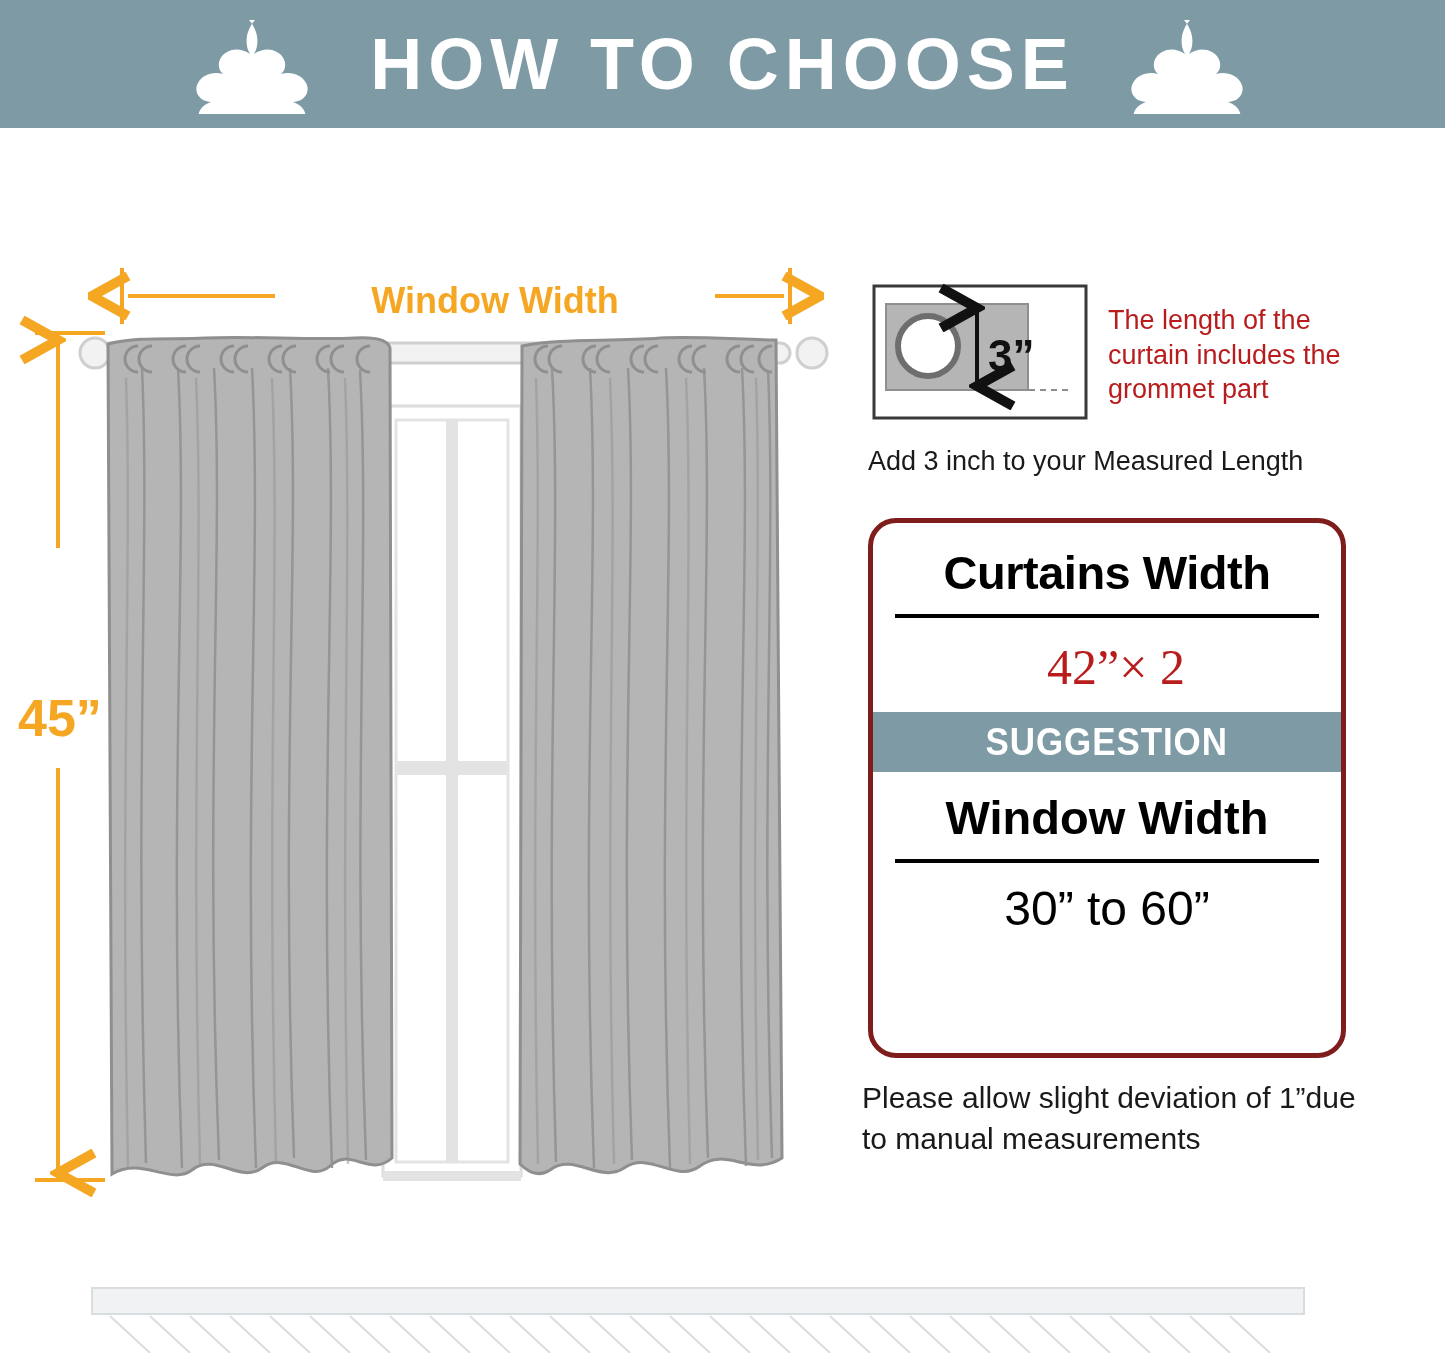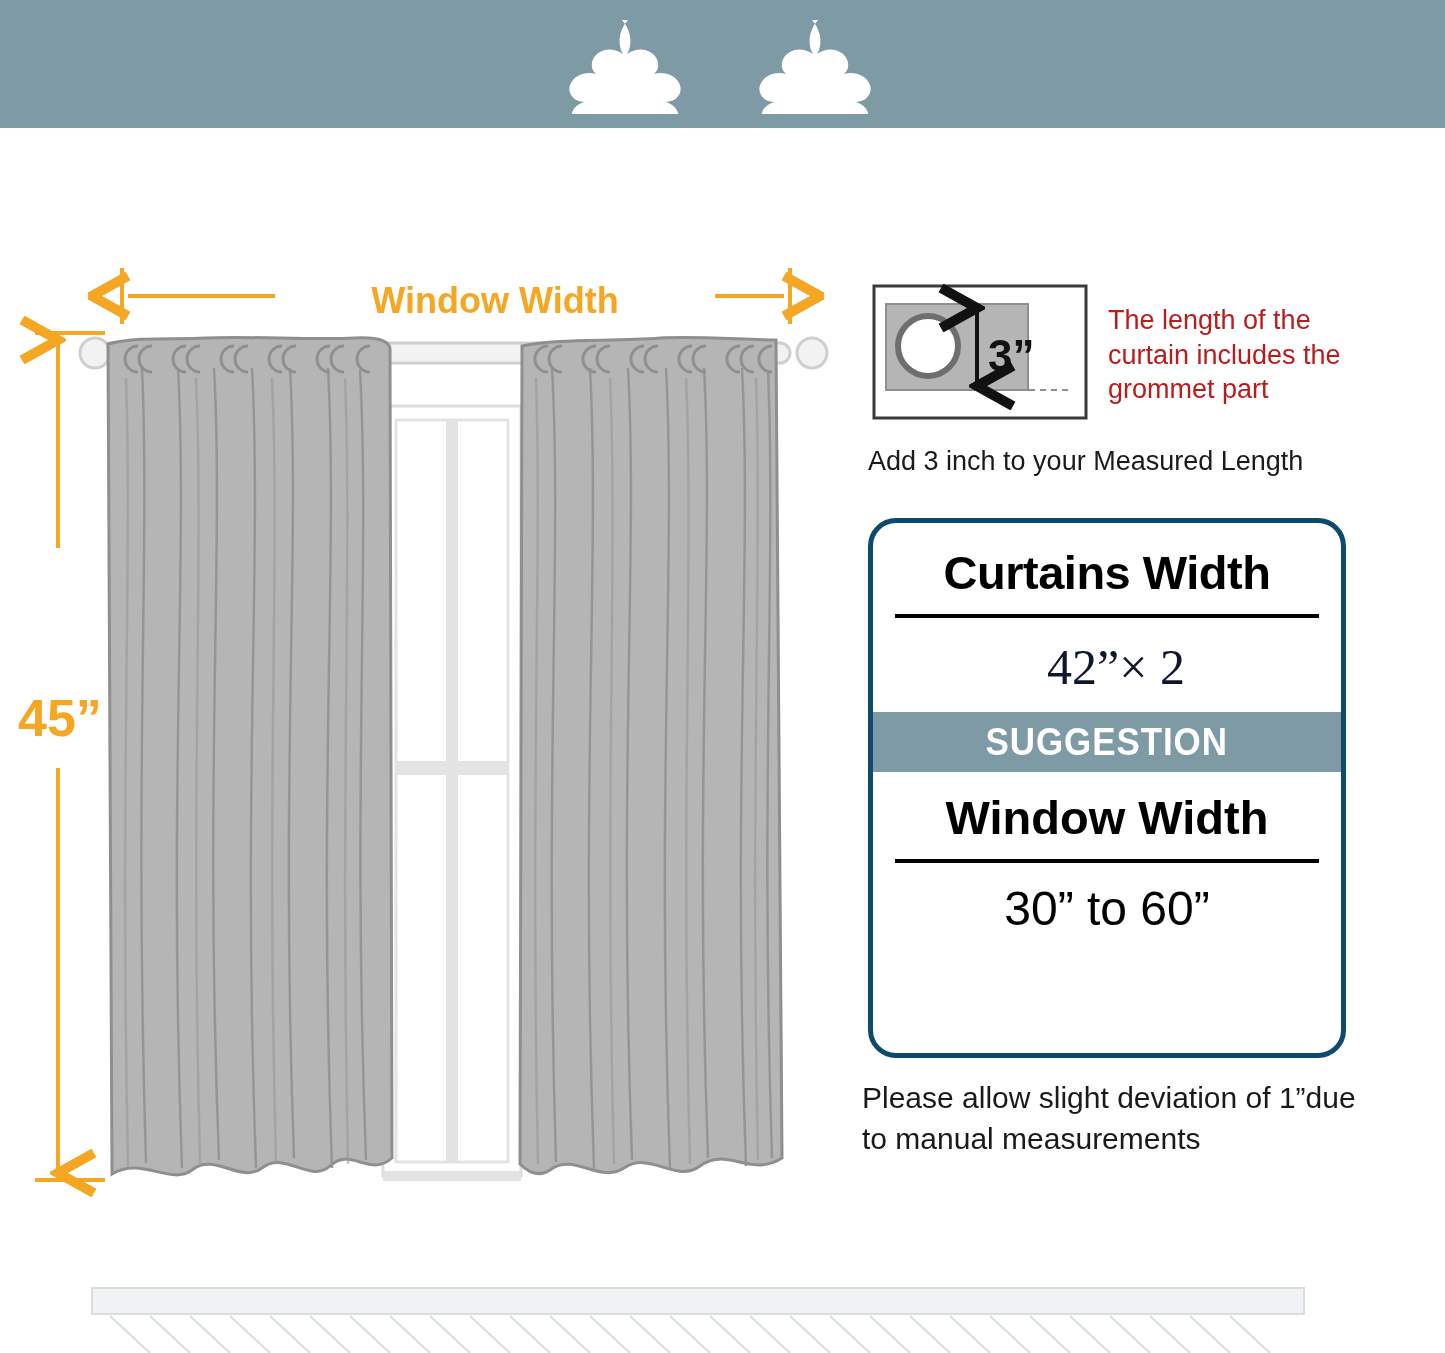--- a/index.html
+++ b/index.html
@@ -96,21 +96,21 @@
     font-weight: bold;
     color: #111;
   }
 
   .info-card {
     position: absolute;
     left: 868px;
     top: 390px;
     width: 478px;
     height: 540px;
-    border: 5px solid #0c4a6e;
+    border: 5px solid #7f1d1d;
     border-radius: 28px;
     background: #ffffff;
     box-sizing: border-box;
     overflow: hidden;
   }
   .card-title {
     text-align: center;
     font-size: 47px;
     font-weight: bold;
     color: #000;
@@ -118,21 +118,21 @@
     letter-spacing: -0.5px;
   }
   .card-rule {
     height: 4px;
     background: #000;
     margin: 14px 22px 0 22px;
   }
   .card-value {
     text-align: center;
     font-size: 50px;
-    color: #0f172a;
+    color: #b91c1c;
     margin-top: 20px;
     font-family: "Liberation Serif", serif;
     padding-left: 18px;
   }
   .card-sub {
     text-align: center;
     font-size: 33px;
     color: #000;
     margin-top: 2px;
     font-family: "Liberation Serif", serif;
@@ -196,20 +196,21 @@
 <body>
 
 <div class="header">
   <svg class="fleur" viewBox="0 0 150 100">
     <g fill="#ffffff">
       <path d="M75 6 c-9 10 -11 24 -5 34 c-7 -5 -16 -6 -23 -2 c-9 5 -11 16 -4 22 c-10 -3 -21 1 -25 9 c-5 9 2 19 13 19 c-9 3 -14 10 -12 16 c2 6 11 9 19 5 c-4 6 -2 12 4 14 c6 2 13 -2 16 -9 c1 8 7 13 14 13 c0 0 0 0 0 0 c7 0 13 -5 14 -13 c3 7 10 11 16 9 c6 -2 8 -8 4 -14 c8 4 17 1 19 -5 c2 -6 -3 -13 -12 -16 c11 0 18 -10 13 -19 c-4 -8 -15 -12 -25 -9 c7 -6 5 -17 -4 -22 c-7 -4 -16 -3 -23 2 c6 -10 4 -24 -5 -34 z"></path>
       <rect x="52" y="62" width="46" height="8" rx="4"></rect>
       <path d="M75 70 c-4 10 -4 20 0 28 c4 -8 4 -18 0 -28 z"></path>
     </g>
   </svg>
+  <div class="header-title">HOW TO CHOOSE</div>
   <svg class="fleur" viewBox="0 0 150 100">
     <g fill="#ffffff">
       <path d="M75 6 c-9 10 -11 24 -5 34 c-7 -5 -16 -6 -23 -2 c-9 5 -11 16 -4 22 c-10 -3 -21 1 -25 9 c-5 9 2 19 13 19 c-9 3 -14 10 -12 16 c2 6 11 9 19 5 c-4 6 -2 12 4 14 c6 2 13 -2 16 -9 c1 8 7 13 14 13 c0 0 0 0 0 0 c7 0 13 -5 14 -13 c3 7 10 11 16 9 c6 -2 8 -8 4 -14 c8 4 17 1 19 -5 c2 -6 -3 -13 -12 -16 c11 0 18 -10 13 -19 c-4 -8 -15 -12 -25 -9 c7 -6 5 -17 -4 -22 c-7 -4 -16 -3 -23 2 c6 -10 4 -24 -5 -34 z"></path>
       <rect x="52" y="62" width="46" height="8" rx="4"></rect>
       <path d="M75 70 c-4 10 -4 20 0 28 c4 -8 4 -18 0 -28 z"></path>
     </g>
   </svg>
 </div>
 
 <div class="stage">

